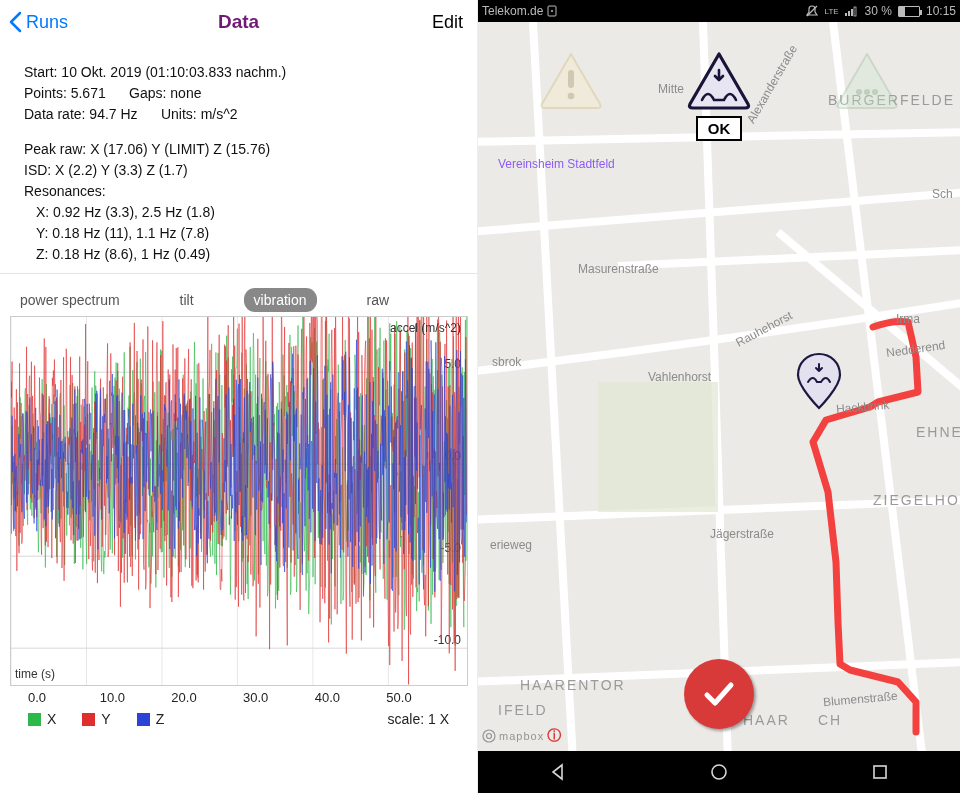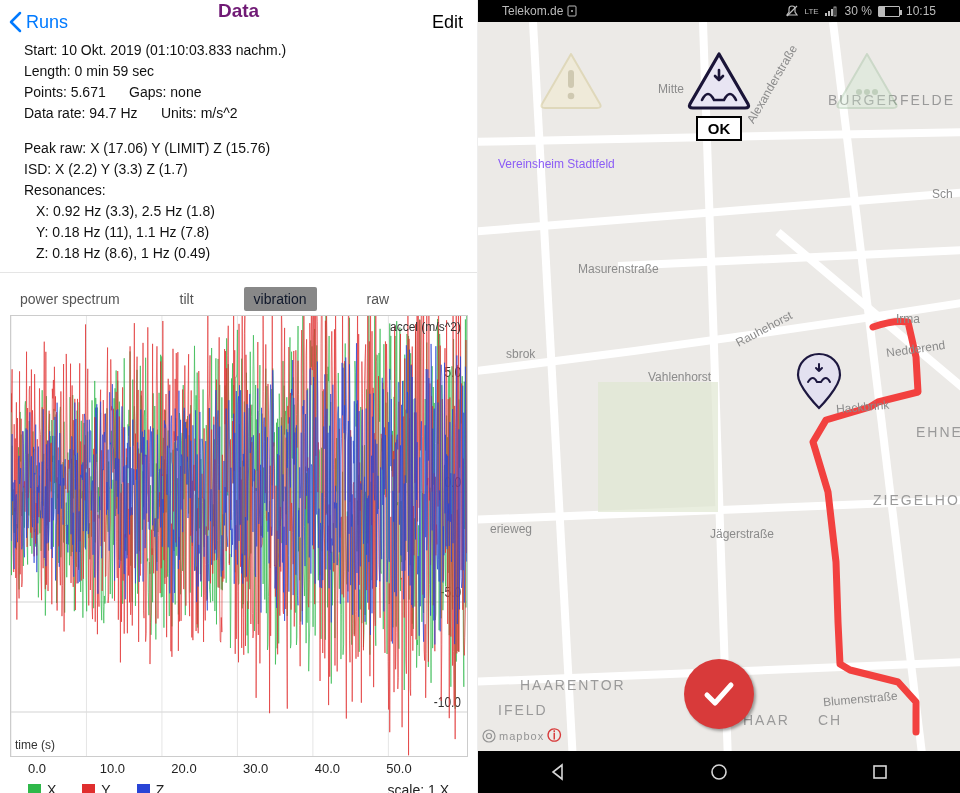--- a/index.html
+++ b/index.html
@@ -18,37 +18,37 @@
   .ios-back svg { width: 14px; height: 22px; margin-right: 4px; }
   .ios-title { font-size: 19px; font-weight: 700; color: #701a75; }
   .ios-edit { position: absolute; right: 14px; top: 0; height: 44px; display: flex; align-items: center; color: #000000; font-size: 18px; cursor: pointer; }
 
   .meta-block { padding: 18px 24px 8px 24px; font-size: 14px; color: #111; line-height: 1.5; }
   .meta-block .sub { padding-left: 12px; }
   .meta-block .gap { margin-top: 14px; }
 
   .tabs-row { display: flex; padding: 14px 10px 4px 10px; gap: 10px; font-size: 14px; color: #555; border-top: 1px solid #e5e5e5;}
   .tab { padding: 4px 10px; cursor: pointer; }
-  .tab.active { background: #888; color: #0f172a; border-radius: 2px; }
+  .tab.active { background: #888; color: #ffffff; border-radius: 11px; }
 
   .chart-wrap { padding: 0 10px 0 10px; }
-  .chart-box { width: 458px; height: 442px; border: 1px solid #ccc; position: relative; background: #fff; }
+  .chart-box { width: 458px; height: 370px; border: 1px solid #ccc; position: relative; background: #fff; }
   .chart-box .ylabel { position: absolute; right: 6px; top: 4px; font-size: 12px; color: #333; }
   .chart-box .xlabel { position: absolute; left: 4px; bottom: 4px; font-size: 12px; color: #333; }
   .chart-svg { width: 100%; height: 100%; }
 
   .x-axis-labels { display: flex; padding: 4px 10px 0 18px; font-size: 13px; color: #222; width: 458px; }
   .x-axis-labels span { flex: 1; }
   .legend-row { display: flex; align-items: center; padding: 6px 18px 0 18px; font-size: 14px; color: #222; }
   .legend-item { display: flex; align-items: center; margin-right: 26px; }
   .swatch { width: 13px; height: 13px; margin-right: 6px; }
   .scale-label { margin-left: auto; }
 
   
-  .android-status { height: 22px; background: #000; color: #bbb; display: flex; align-items: center; font-size: 12px; padding: 0 24px; }
+  .android-status { height: 22px; background: #000; color: #bbb; display: flex; align-items: center; font-size: 12px; padding: 0 4px; }
   .status-left { display: flex; align-items: center; gap: 4px; }
   .status-right { margin-left: auto; display: flex; align-items: center; gap: 6px; }
   .batt-box { width: 22px; height: 11px; border: 1px solid #bbb; border-radius: 1px; position: relative; }
   .batt-fill { background: #bbb; height: 100%; width: 30%; }
   .batt-tip { position:absolute; right:-3px; top:3px; width:2px; height:5px; background:#bbb; }
 
   .map-area { flex: 1; position: relative; background: #f2f0ee; overflow: hidden; }
   .map-svg { position: absolute; inset: 0; width: 100%; height: 100%; }
   .map-label { position: absolute; color: #8b8b8b; font-size: 12px; white-space: nowrap; }
   .map-label.bold { color:#9a9a9a; font-size:14px; letter-spacing:2px; font-weight:500;}
@@ -80,21 +80,20 @@
           <path d="M12 2 L3 11 L12 20" fill="none" stroke="#007aff" stroke-width="2.5" stroke-linecap="round" stroke-linejoin="round"></path>
         </svg>
       <span>Runs</span>
     </div>
     <div class="ios-title">Data</div>
     <div class="ios-edit">Edit</div>
   </div>
 
   <div class="meta-block">
     <div>Start: 10 Okt. 2019 (01:10:03.833 nachm.)</div>
-    <div>Length: 0 min 59 sec</div>
     <div style="white-space:pre;">Points: 5.671      Gaps: none</div>
     <div style="white-space:pre;">Data rate: 94.7 Hz      Units: m/s^2</div>
     <div class="gap">Peak raw: X (17.06) Y (LIMIT) Z (15.76)</div>
     <div>ISD: X (2.2) Y (3.3) Z (1.7)</div>
     <div>Resonances:</div>
     <div class="sub">X:  0.92 Hz (3.3), 2.5 Hz (1.8)</div>
     <div class="sub">Y:  0.18 Hz (11), 1.1 Hz (7.8)</div>
     <div class="sub">Z:  0.18 Hz (8.6), 1 Hz (0.49)</div>
   </div>
 
@@ -222,27 +221,27 @@
     </svg>
 
     <div id="map-labels">
         <div class="map-label bold" style="left: 350px; top: 70px;">BURGERFELDE</div>
         <div class="map-label" style="left: 180px; top: 60px;">Mitte</div>
         <div class="map-label" style="left: 250px; top: 55px; transform: rotate(-60deg);">Alexanderstraße</div>
         <div class="map-label" style="left: 20px; top: 135px; color: #8b5cf6;">Vereinsheim Stadtfeld</div>
         <div class="map-label" style="left: 454px; top: 165px;">Sch</div>
         <div class="map-label" style="left: 100px; top: 240px;">Masurenstraße</div>
         <div class="map-label" style="left: 418px; top: 290px;">Irma</div>
-        <div class="map-label" style="left: 14px; top: 325px; margin-left: 14px;">sbrok</div>
+        <div class="map-label" style="left: 14px; top: 333px;">sbrok</div>
         <div class="map-label" style="left: 255px; top: 300px; transform: rotate(-28deg);">Rauhehorst</div>
         <div class="map-label" style="left: 408px; top: 320px; transform: rotate(-8deg);">Nedderend</div>
         <div class="map-label" style="left: 170px; top: 348px;">Vahlenhorst</div>
         <div class="map-label" style="left: 358px; top: 378px; transform: rotate(-5deg);">Hackbrink</div>
         <div class="map-label bold" style="left: 438px; top: 402px;">EHNE</div>
-        <div class="map-label" style="left: 12px; top: 500px;">erieweg</div>
+        <div class="map-label" style="left: 12px; top: 516px;">erieweg</div>
         <div class="map-label" style="left: 232px; top: 505px;">Jägerstraße</div>
         <div class="map-label bold" style="left: 395px; top: 470px;">ZIEGELHO</div>
         <div class="map-label bold" style="left: 42px; top: 655px;">HAARENTOR</div>
         <div class="map-label bold" style="left: 20px; top: 680px;">IFELD</div>
         <div class="map-label" style="left: 345px; top: 670px; transform: rotate(-5deg);">Blumenstraße</div>
         <div class="map-label bold" style="left: 265px; top: 690px;">HAAR</div>
         <div class="map-label bold" style="left: 340px; top: 690px;">CH</div>
       </div>
 
     <div class="top-icons">

